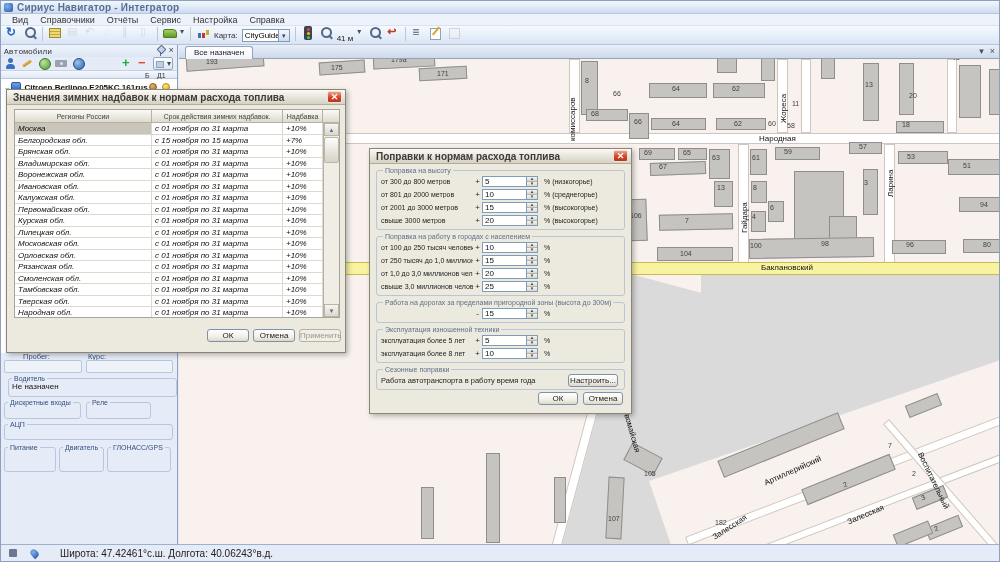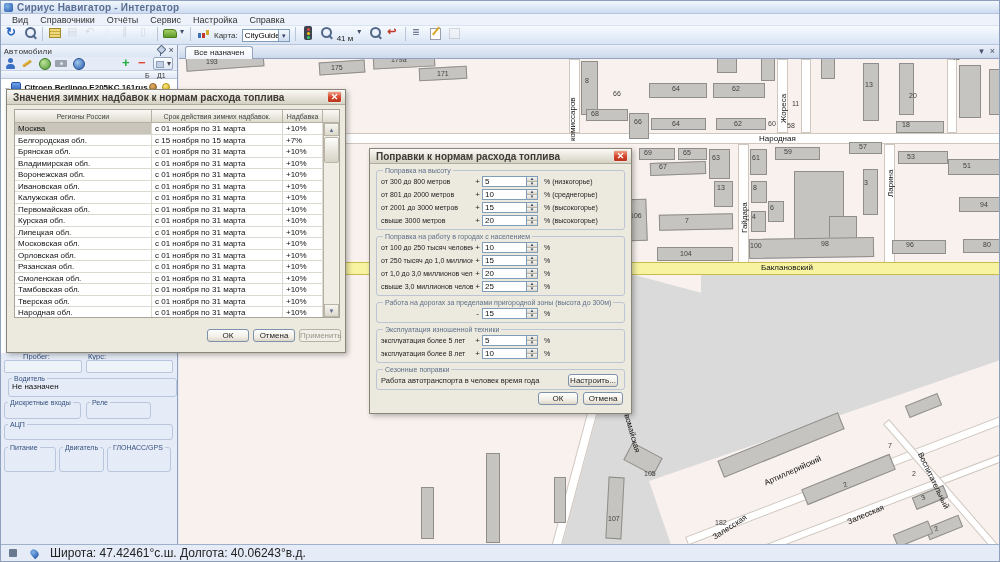--- a/index.html
+++ b/index.html
@@ -98,37 +98,37 @@
   .road{position:absolute;background:#fff;border:1px solid #cfc6bd;}
   .road.yellow{background:#f7f3a1;border-color:#c9bc4e;}
   .bld{position:absolute;background:#c6c4c1;border:1px solid #908e8a;}
   .mapnum{position:absolute;font-size:7px;color:#3f3f3f;white-space:nowrap;}
   .street-label{position:absolute;font-size:8px;color:#111;white-space:nowrap;transform-origin:0 0;}
 
   
   #statusbar{position:absolute;left:0;bottom:0;right:0;height:17px;background:#e6ecf7;border-top:1px solid #9fb0ca;display:flex;align-items:center;}
   .st-icon1{width:8px;height:8px;background:#6a7890;margin-left:8px;border-radius:1px;}
   .st-icon2{width:7px;height:9px;background:radial-gradient(circle at 50% 30%,#7fb2e8,#2457a8);border-radius:50% 50% 50% 0;transform:rotate(-45deg);margin-left:14px;}
-  .st-text{font-size:12px;color:#222;margin-left:12px;}
+  .st-text{font-size:10px;color:#222;margin-left:22px;}
 
   
   .dlg{position:absolute;background:#eceadf;border:1px solid #898578;box-shadow:2px 2px 5px rgba(0,0,0,.28);z-index:10;}
   .dlg-title{height:15px;background:linear-gradient(#fbfaf6,#d5d1c3);border-bottom:1px solid #b0ac9e;display:flex;align-items:center;padding:0 3px 0 6px;}
   .dlg-title .t{flex:1;font-size:10px;font-weight:bold;color:#3e3a35;white-space:nowrap;overflow:hidden;}
   .dlg-close{width:15px;height:12px;background:linear-gradient(#f0a086,#d4442a 55%,#b7341c);border:1px solid #e8e4da;border-radius:2px;color:#fff;font-size:9px;line-height:10px;text-align:center;font-weight:bold;}
   .xpbtn{height:13px;border:1px solid #7d91ab;border-radius:3px;background:linear-gradient(#ffffff,#f2efe7 60%,#ddd8c9);font-size:8px;color:#222;text-align:center;line-height:12px;font-family:"Liberation Sans",sans-serif;}
   .xpbtn.disabled{color:#9a968c;border-color:#b5b2a5;background:#f0eee6;}
 
   
   #dlg1{left:5px;top:88px;width:340px;height:264px;}
   #wtable{position:absolute;left:7px;top:19px;width:326px;height:209px;border:1px solid #a8a49a;background:#fff;overflow:hidden;}
   .whead{display:flex;height:13px;background:linear-gradient(#fbfaf7,#dedacd);border-bottom:1px solid #b5b1a4;}
   .whead .hc{font-size:7px;color:#444;text-align:center;line-height:13px;border-right:1px solid #b5b1a4;overflow:hidden;white-space:nowrap;}
   .hc0{width:137px;}.hc1{width:131px;}.hc2{width:40px;}
-  #wbody{position:absolute;left:0;top:13px;width:308px;bottom:0;overflow:hidden;}
+  #wbody{position:absolute;left:0;top:13px;width:308px;bottom:0;overflow:hidden;font-style:italic;}
   .wrow{display:flex;height:11.5px;border-bottom:1px solid #dcd9d0;}
   .wcell{font-size:8px;color:#111;padding-left:3px;line-height:11px;border-right:1px solid #dcd9d0;overflow:hidden;white-space:nowrap;}
   .wcell.c0{width:137px;}.wcell.c1{width:131px;}.wcell.c2{width:40px;}
   .wrow.sel .c0{background:#c9c5ba;}
   #wsb{position:absolute;right:0;top:13px;bottom:0;width:16px;background:#f0eee4;border-left:1px solid #b5b1a4;}
   .sb-btn{position:absolute;left:0;width:15px;height:13px;background:linear-gradient(#f6f5f0,#dcd8cb);border:1px solid #b9b5a7;font-size:6px;text-align:center;line-height:12px;color:#5a6c8e;}
   .sb-up{top:0;}
   .sb-down{bottom:0;}
   .sb-thumb{position:absolute;left:0;top:14px;width:15px;height:26px;background:linear-gradient(#fdfdfb,#d6d2c4);border:1px solid #b9b5a7;border-radius:2px;}
   #dlg1-btns{position:absolute;right:4px;bottom:10px;display:flex;gap:4px;}
@@ -641,21 +641,21 @@
               <span>▲</span>
               <span>▼</span>
             </span>
           </span>
           <span class="gsuffix">%</span>
         </div>
       </fieldset>
       <fieldset class="grp">
         <legend>Сезонные поправки</legend>
         <div class="grow">
-          <span class="glabel wide">Работа  автотранспорта в человек время года</span>
+          <span class="glabel wide">Работа  автотранспорта в работу время года</span>
           <span class="xpbtn grp-btn">Настроить...</span>
         </div>
       </fieldset>
     </div>
   <div id="dlg2-btns">
     <span class="xpbtn">ОК</span>
     <span class="xpbtn">Отмена</span>
   </div>
 </div>
 

